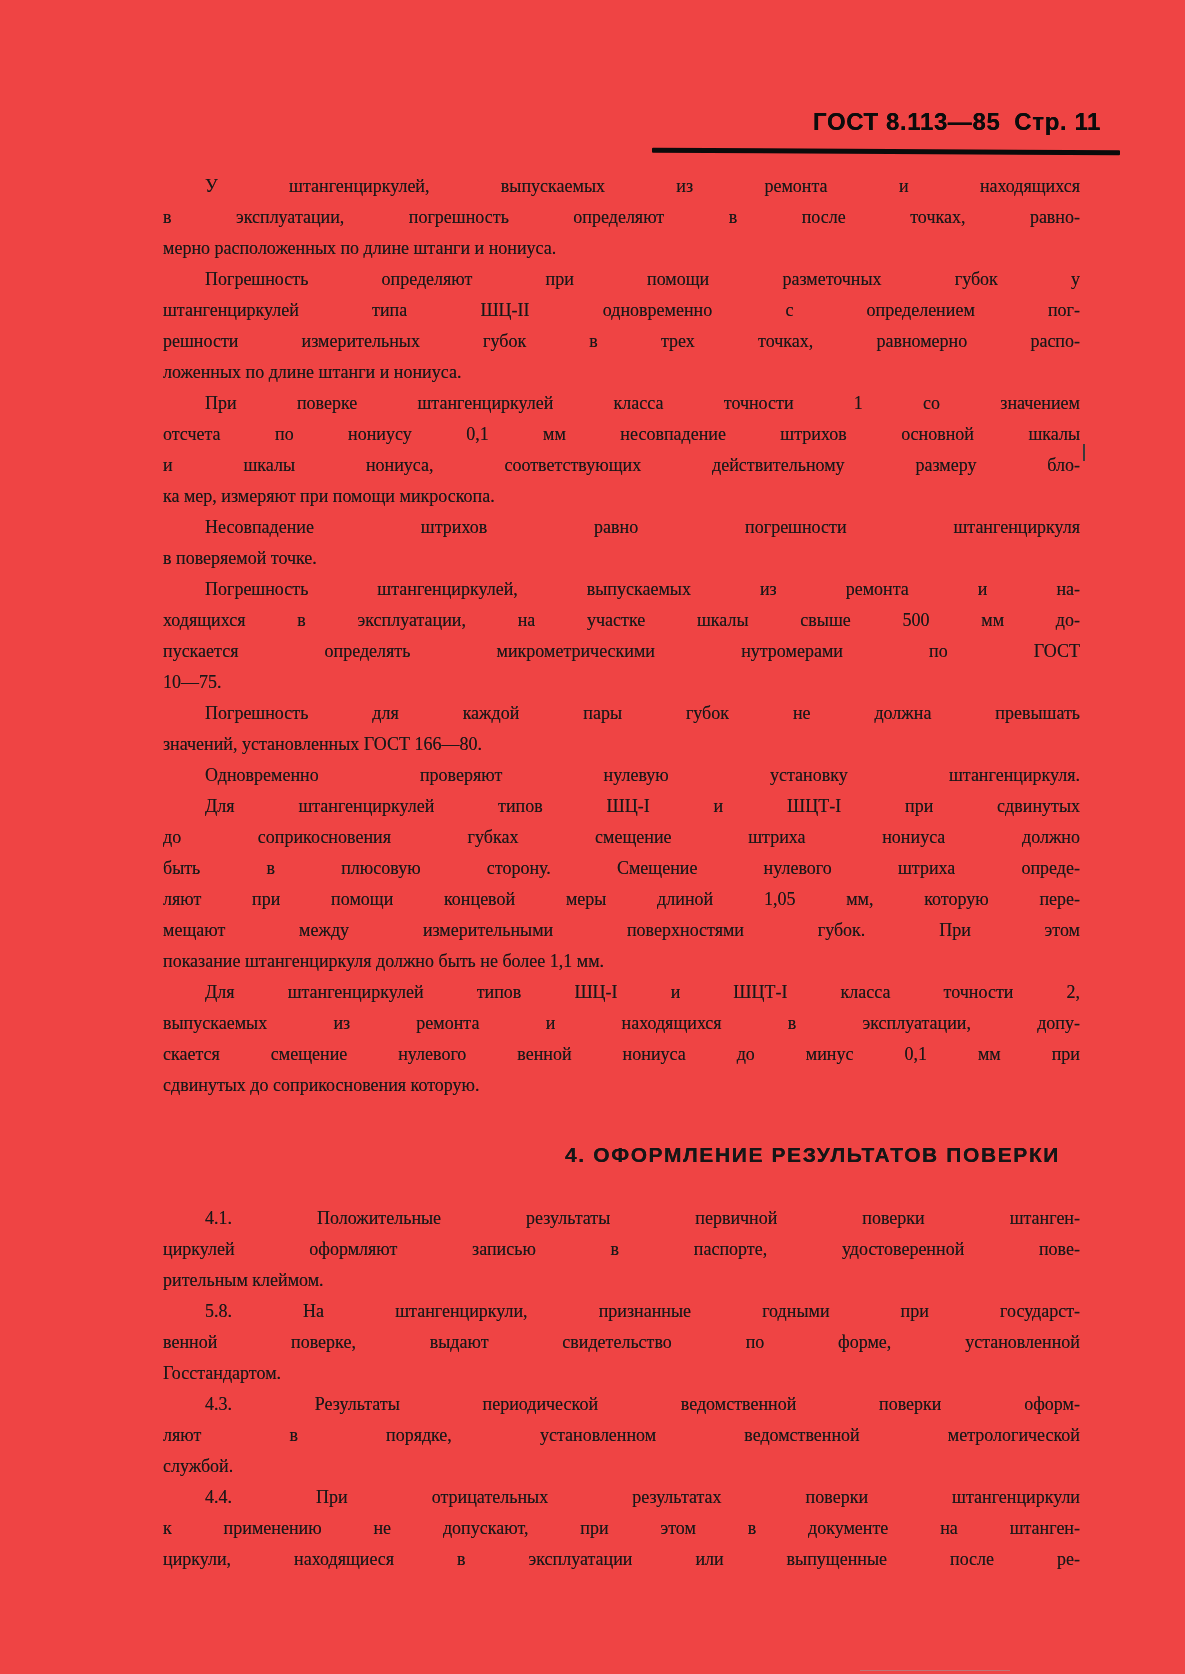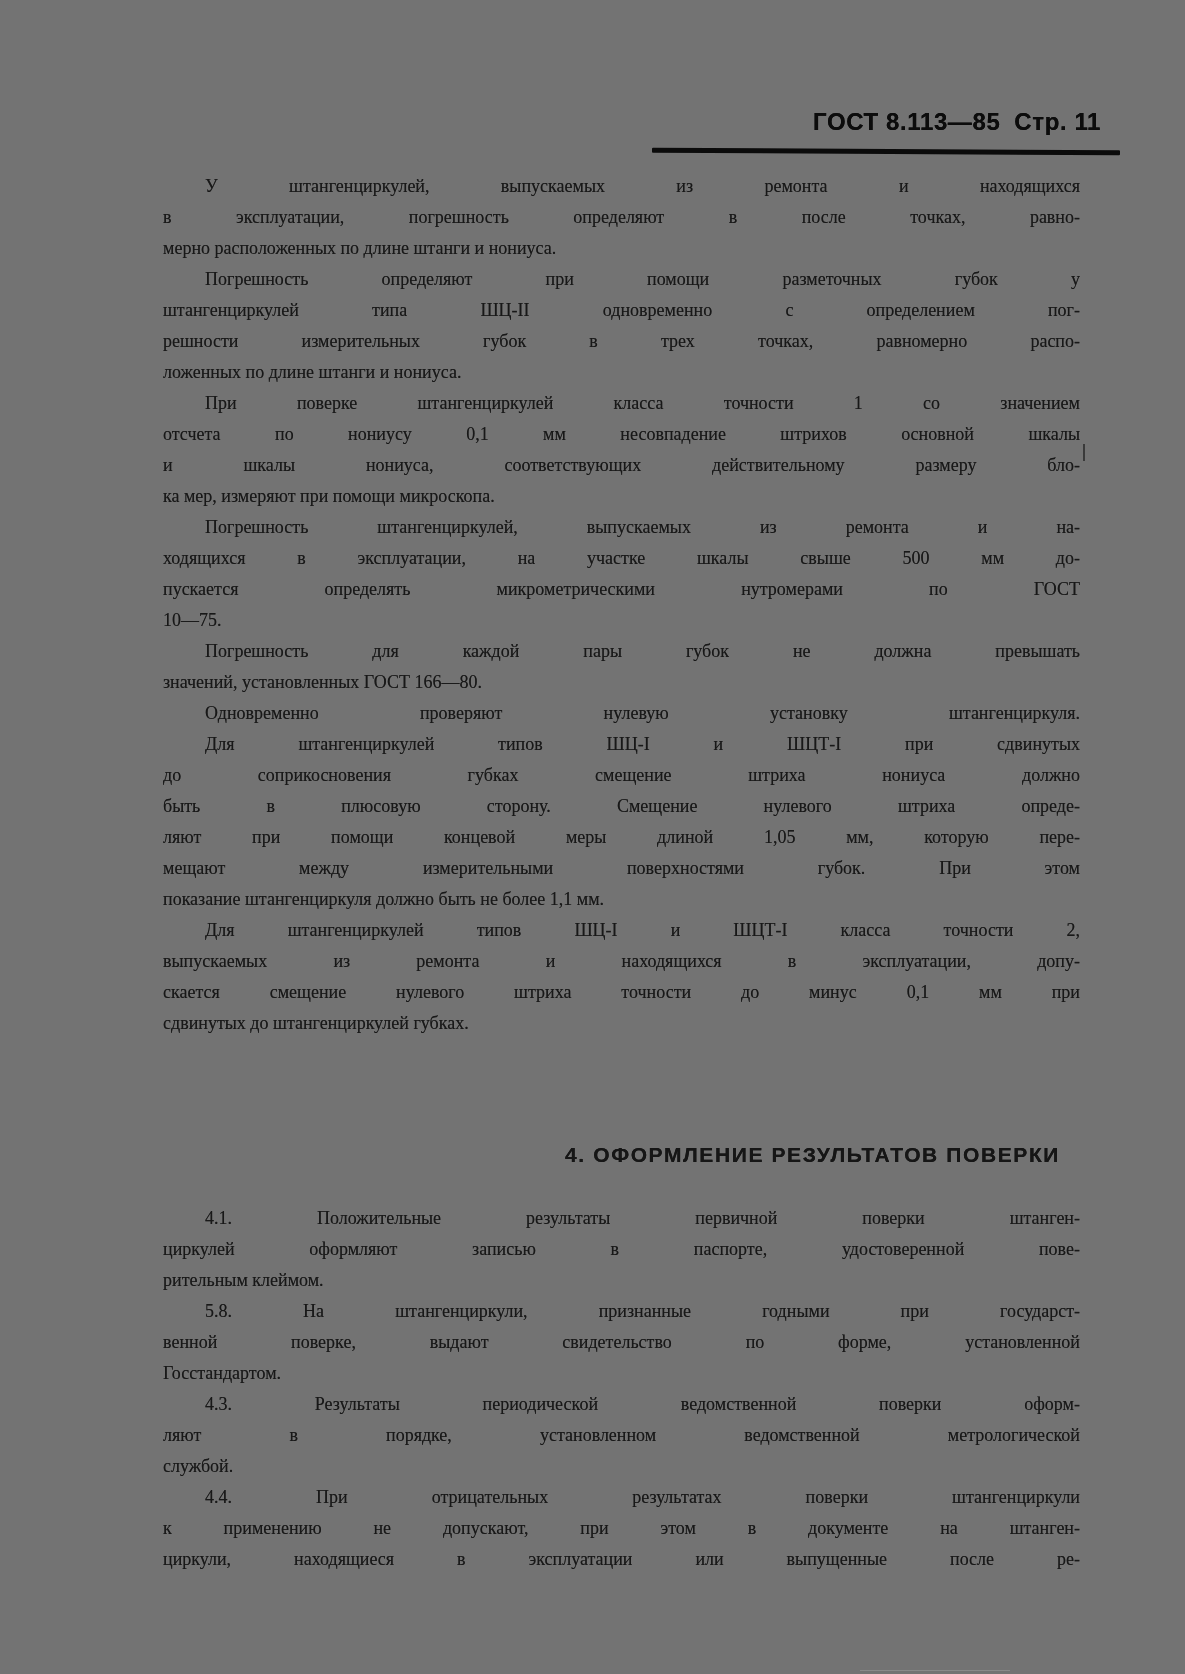--- a/index.html
+++ b/index.html
@@ -1,21 +1,21 @@
 <!DOCTYPE html>
 <html><head>
 <meta charset="utf-8">
 <style>
   html, body { margin: 0; padding: 0; background: #e8e8e8; }
   .page {
     position: relative;
     width: 1185px;
     height: 1674px;
     margin: 0 auto;
-    background: #737373;
+    background: #ef4444;
     overflow: hidden;
     color: #1a1a1a;
     font-family: "Liberation Serif", "DejaVu Serif", serif;
   }
   
   .doc-header {
     position: absolute;
     top: 108px;
     right: 84px;
     font-family: "Liberation Sans", "DejaVu Sans", sans-serif;
@@ -111,20 +111,24 @@
       <div class="tline">решности измерительных губок в трех точках, равномерно распо-</div>
       <div class="tline last">ложенных по длине штанги и нониуса.</div>
     </div>
     <div>
       <div class="tline indent">При поверке штангенциркулей класса точности 1 со значением</div>
       <div class="tline">отсчета по нониусу 0,1 мм несовпадение штрихов основной шкалы</div>
       <div class="tline">и шкалы нониуса, соответствующих действительному размеру бло-</div>
       <div class="tline last">ка мер, измеряют при помощи микроскопа.</div>
     </div>
     <div>
+      <div class="tline indent">Несовпадение штрихов равно погрешности штангенциркуля</div>
+      <div class="tline last">в поверяемой точке.</div>
+    </div>
+    <div>
       <div class="tline indent">Погрешность штангенциркулей, выпускаемых из ремонта и на-</div>
       <div class="tline">ходящихся в эксплуатации, на участке шкалы свыше 500 мм до-</div>
       <div class="tline">пускается определять микрометрическими нутромерами по ГОСТ</div>
       <div class="tline last">10—75.</div>
     </div>
     <div>
       <div class="tline indent">Погрешность для каждой пары губок не должна превышать</div>
       <div class="tline last">значений, установленных ГОСТ 166—80.</div>
     </div>
     <div>
@@ -134,22 +138,22 @@
       <div class="tline indent">Для штангенциркулей типов ШЦ-I и ШЦТ-I при сдвинутых</div>
       <div class="tline">до соприкосновения губках смещение штриха нониуса должно</div>
       <div class="tline">быть в плюсовую сторону. Смещение нулевого штриха опреде-</div>
       <div class="tline">ляют при помощи концевой меры длиной 1,05 мм, которую пере-</div>
       <div class="tline">мещают между измерительными поверхностями губок. При этом</div>
       <div class="tline last">показание штангенциркуля должно быть не более 1,1 мм.</div>
     </div>
     <div>
       <div class="tline indent">Для штангенциркулей типов ШЦ-I и ШЦТ-I класса точности 2,</div>
       <div class="tline">выпускаемых из ремонта и находящихся в эксплуатации, допу-</div>
-      <div class="tline">скается смещение нулевого штриха точности до минус 0,1 мм при</div>
-      <div class="tline last">сдвинутых до штангенциркулей губках.</div>
+      <div class="tline">скается смещение нулевого венной нониуса до минус 0,1 мм при</div>
+      <div class="tline last">сдвинутых до соприкосновения которую.</div>
     </div>
   </div>
 
   <div class="section-heading">4. ОФОРМЛЕНИЕ РЕЗУЛЬТАТОВ ПОВЕРКИ</div>
 
   <div class="text-block section-block">
     <div>
       <div class="tline indent">4.1. Положительные результаты первичной поверки штанген-</div>
       <div class="tline">циркулей оформляют записью в паспорте, удостоверенной пове-</div>
       <div class="tline last">рительным клеймом.</div>

